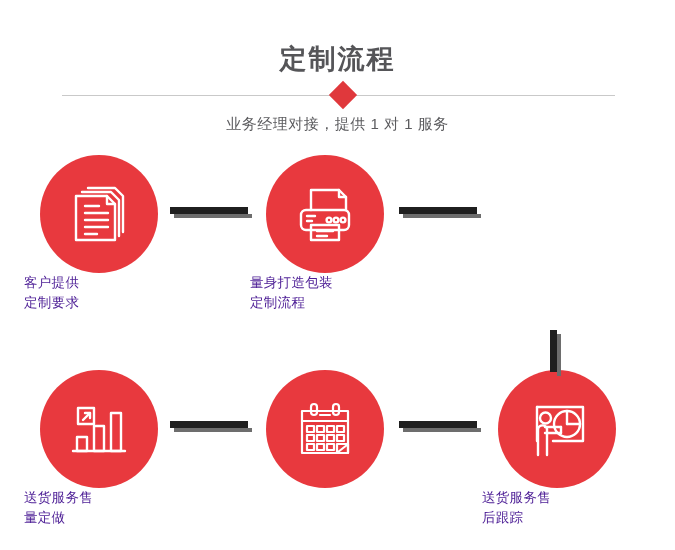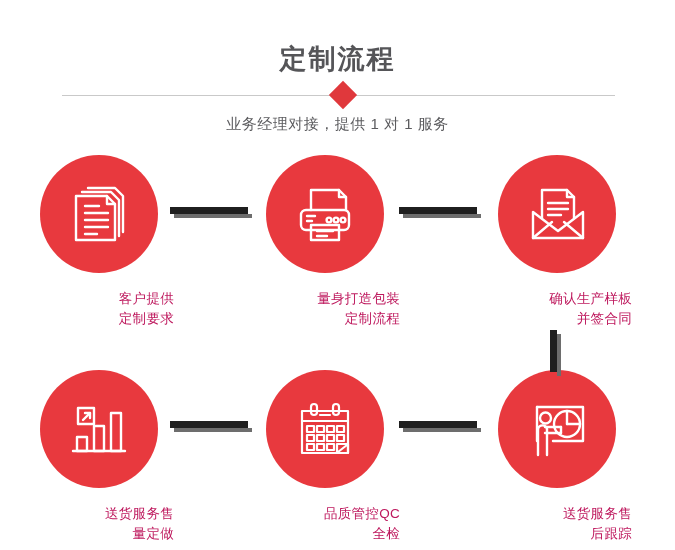--- a/index.html
+++ b/index.html
@@ -93,24 +93,23 @@
     background: #e8393e;
     margin: 0 auto;
     display: flex;
     align-items: center;
     justify-content: center;
   }
   .circle svg {
     display: block;
   }
   .node-label {
-    margin-top: 16px;
-    text-align: right;
+    text-align: left;
     font-size: 13.5px;
-    color: #be185d;
+    color: #4c1d95;
     line-height: 20px;
     white-space: pre-line;
     letter-spacing: 0.3px;
   }
 
   
   .n1 { left: 24px;  top: 155px; }
   .n2 { left: 250px; top: 155px; }
   .n3 { left: 482px; top: 155px; }
   .n4 { left: 24px;  top: 370px; }
@@ -210,38 +209,20 @@
           <path d="M22 47 H50 V62 H22 Z"></path>
           <line x1="28" y1="53" x2="44" y2="53"></line>
           <line x1="28" y1="58" x2="38" y2="58"></line>
         </svg>
       </span>
     </div>
     <div class="node-label">量身打造包装
 定制流程</div>
   </div>
 
-  <div class="node n3">
-    <div class="circle">
-      <span>
-        <svg width="72" height="72" viewBox="0 0 72 72" fill="none" stroke="#ffffff" stroke-width="2.4" stroke-linecap="round" stroke-linejoin="round">
-          <path d="M21 40 V12 H46 L53 19 V40"></path>
-          <path d="M46 12 V19 H53"></path>
-          <line x1="27" y1="25" x2="47" y2="25"></line>
-          <line x1="27" y1="31" x2="47" y2="31"></line>
-          <line x1="27" y1="37" x2="40" y2="37"></line>
-          <path d="M12 34 V60 H62 V34 L37 53 Z"></path>
-          <line x1="12" y1="60" x2="31" y2="44"></line>
-          <line x1="62" y1="60" x2="43" y2="44"></line>
-        </svg>
-      </span>
-    </div>
-    <div class="node-label">确认生产样板
-并签合同</div>
-  </div>
 
   <div class="node n4">
     <div class="circle">
       <span>
         <svg width="72" height="72" viewBox="0 0 72 72" fill="none" stroke="#ffffff" stroke-width="2.4" stroke-linecap="round" stroke-linejoin="round">
           <rect x="15" y="15" width="16" height="16"></rect>
           <path d="M20 27 L27 20"></path>
           <path d="M22 20 H27 V25"></path>
           <path d="M14 44 H24 V58 H14 Z"></path>
           <path d="M31 33 H41 V58 H31 Z"></path>
@@ -272,22 +253,20 @@
           <rect x="38" y="42" width="7" height="6"></rect>
           <rect x="48" y="42" width="7" height="6"></rect>
           <rect x="18" y="51" width="7" height="6"></rect>
           <rect x="28" y="51" width="7" height="6"></rect>
           <rect x="38" y="51" width="7" height="6"></rect>
           <path d="M48 51 H59 V60 H48 Z"></path>
           <line x1="58" y1="52" x2="49" y2="59"></line>
         </svg>
       </span>
     </div>
-    <div class="node-label">品质管控QC
-全检</div>
   </div>
 
   <div class="node n6">
     <div class="circle">
       <span>
         <svg width="72" height="72" viewBox="0 0 72 72" fill="none" stroke="#ffffff" stroke-width="2.4" stroke-linecap="round" stroke-linejoin="round">
           <path d="M16 14 H62 V48 H32"></path>
           <path d="M16 14 V48"></path>
           <circle cx="46" cy="31" r="13"></circle>
           <line x1="46" y1="31" x2="46" y2="18"></line>

